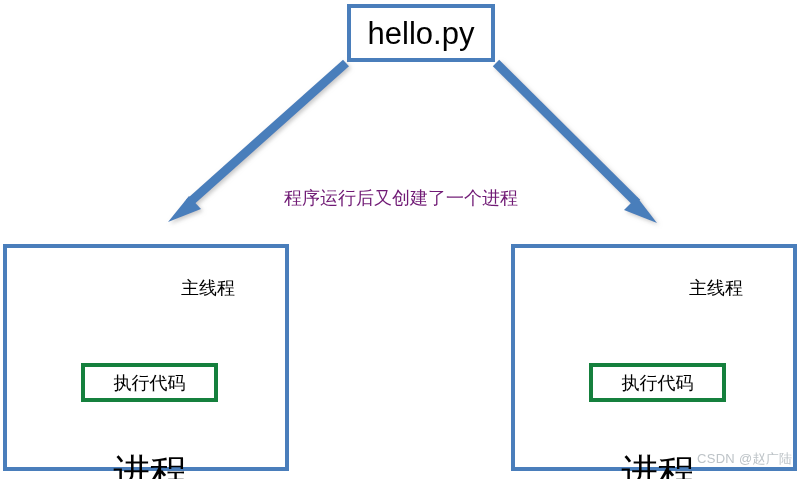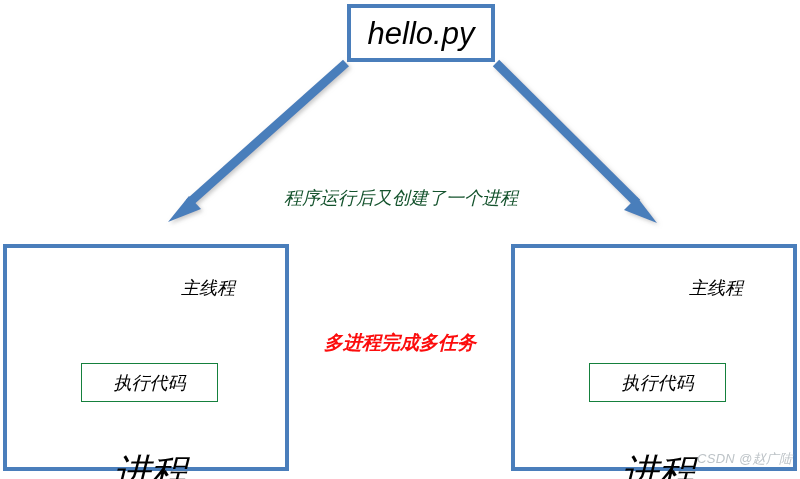--- a/index.html
+++ b/index.html
@@ -9,21 +9,20 @@
   }
   body {
     font-family: "Liberation Sans", "DejaVu Sans", sans-serif;
   }
   #canvas {
     position: relative;
     width: 800px;
     height: 479px;
     background: #ffffff;
     overflow: hidden;
-    font-style: italic;
   }
 
   
   .script-box {
     position: absolute;
     left: 347px;
     top: 4px;
     width: 148px;
     height: 58px;
     border: 4px solid #4a7ebb;
@@ -50,21 +49,21 @@
   }
 
   
   .caption-spawn {
     position: absolute;
     left: 256px;
     top: 189px;
     width: 290px;
     text-align: center;
     font-size: 18px;
-    color: #14532d;
+    color: #701a75;
     line-height: 1.1;
     white-space: nowrap;
   }
   .caption-multi {
     position: absolute;
     left: 300px;
     top: 333px;
     width: 200px;
     text-align: center;
     font-size: 19px;
@@ -95,21 +94,21 @@
     white-space: nowrap;
   }
   #thread-label-left { left: 181px; }
   #thread-label-right { left: 689px; }
 
   .code-box {
     position: absolute;
     top: 363px;
     width: 137px;
     height: 39px;
-    border: 1px solid #15803d;
+    border: 4px solid #15803d;
     background: #ffffff;
     box-sizing: border-box;
     display: flex;
     align-items: center;
     justify-content: center;
   }
   #code-box-left { left: 81px; }
   #code-box-right { left: 589px; }
   .code-box .label {
     font-size: 18px;
@@ -172,21 +171,20 @@
     <g filter="url(#softshadow)">
       <path d="M 134 258 L 164 258 L 164 327 L 181 327 L 149 363 L 117 327 L 134 327 Z" fill="#ee1111"></path>
     </g>
 
     <g filter="url(#softshadow)">
       <path d="M 642 258 L 672 258 L 672 327 L 689 327 L 657 363 L 625 327 L 642 327 Z" fill="#ee1111"></path>
     </g>
   </svg>
 
   <div class="caption-spawn">程序运行后又创建了一个进程</div>
-  <div class="caption-multi">多进程完成多任务</div>
 
   <div class="process-box" id="process-box-left"></div>
   <div class="thread-label" id="thread-label-left">主线程</div>
   <div class="code-box" id="code-box-left">
     <span class="label">执行代码</span>
   </div>
   <div class="process-title" id="process-title-left">进程</div>
 
   <div class="process-box" id="process-box-right"></div>
   <div class="thread-label" id="thread-label-right">主线程</div>

